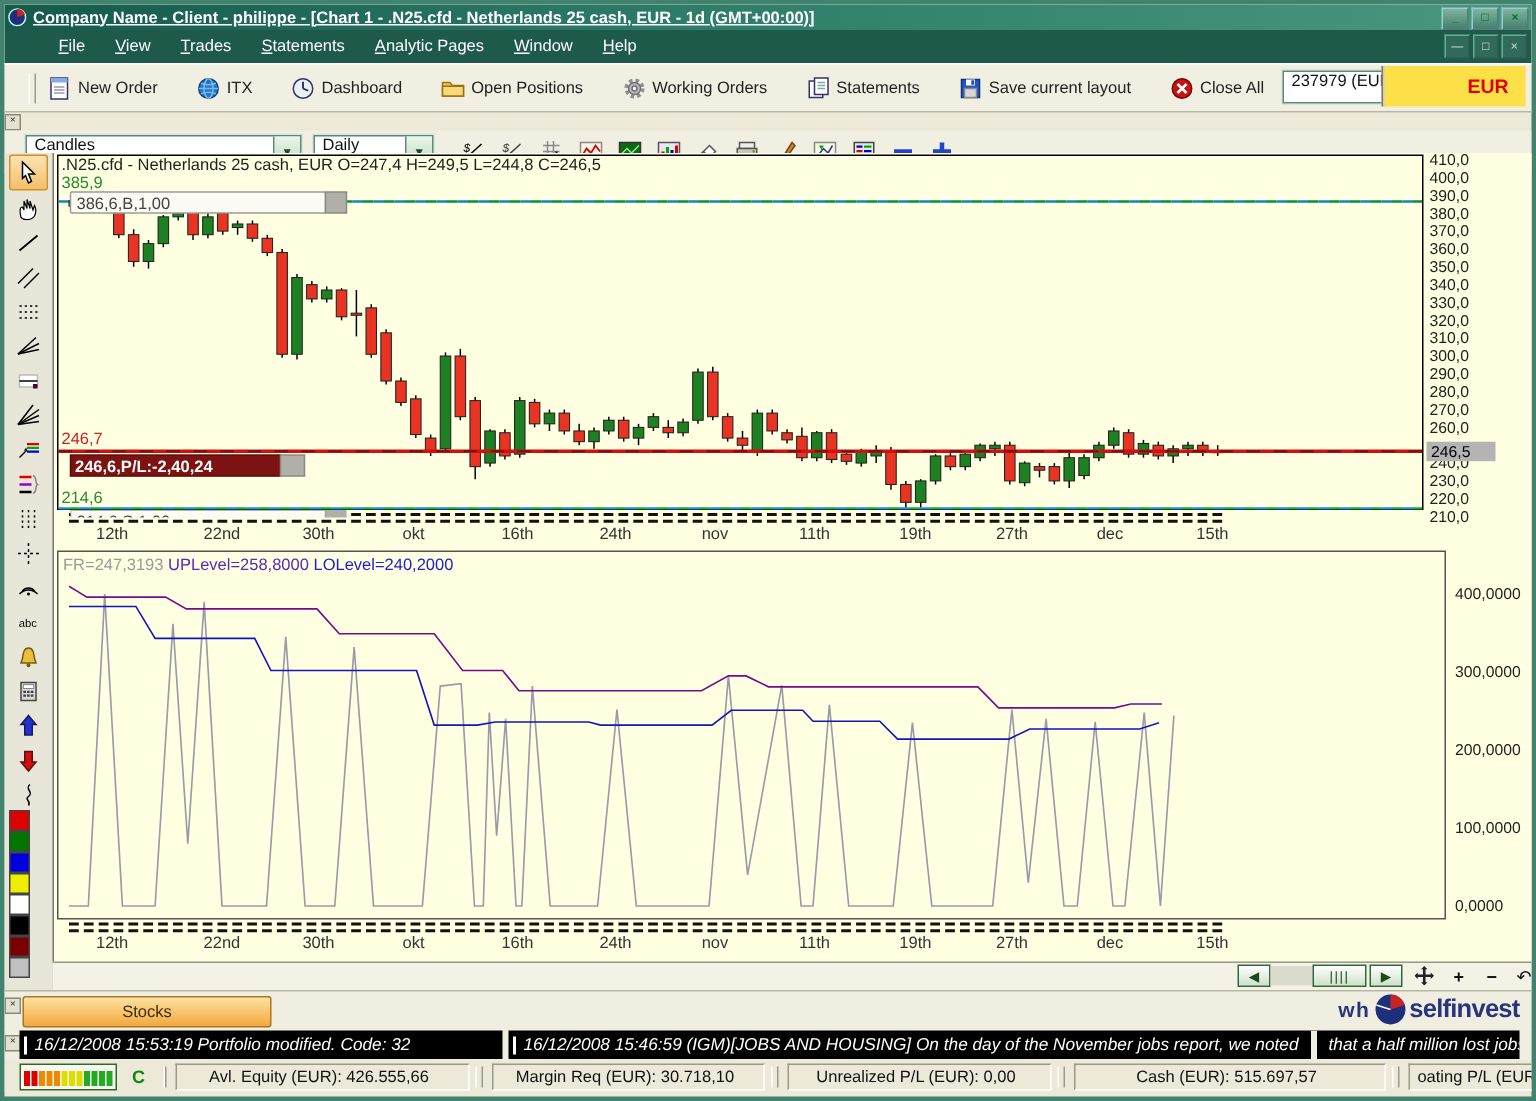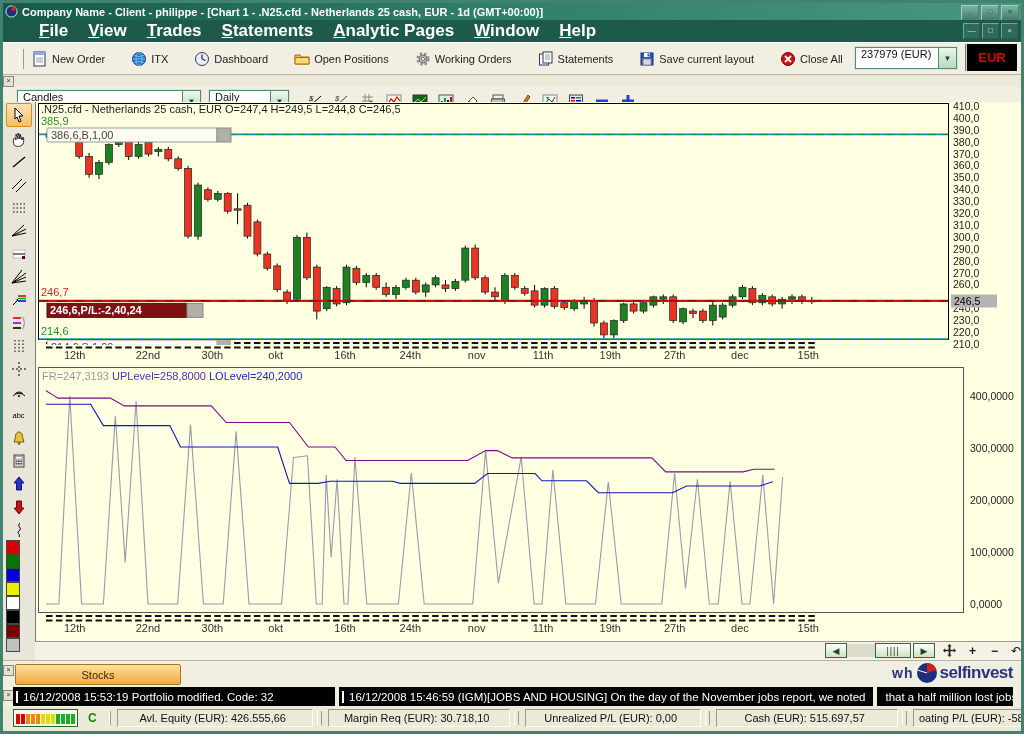--- a/index.html
+++ b/index.html
@@ -2,41 +2,41 @@
 <html><head>
 <meta charset="utf-8">
 <style>
   html,body{margin:0;padding:0;background:#666;font-family:"Liberation Sans",sans-serif;}
   #win{position:relative;width:1024px;height:734px;box-sizing:border-box;background:#ece9d8;
        border:3px solid #41836f;overflow:hidden;}
   
   .titlebar{position:absolute;left:0;top:0;width:1018px;height:17px;
     background:linear-gradient(90deg,#155a4b,#2e7d68 45%,#49977f);display:flex;align-items:center;}
   .titlebar .ticon{width:13px;height:13px;margin:0 4px 0 2px;}
-  .titlebar .ttext{color:#fff;font-size:11px;font-weight:bold;white-space:nowrap;}
+  .titlebar .ttext{color:#fff;font-size:11px;font-weight:bold;white-space:nowrap;text-decoration:underline;}
   .winbtns{position:absolute;right:2px;top:2px;display:flex;gap:2px;}
   .winbtn{width:16px;height:13px;background:linear-gradient(#7fb3a2,#457f6d);border:1px outset #9cc;
     color:#072;font-size:8px;line-height:11px;text-align:center;font-weight:bold;cursor:default;}
   
   .menubar{position:absolute;left:0;top:17px;width:1018px;height:22px;background:#1d5a4a;
     display:flex;align-items:center;padding-left:26px;box-sizing:border-box;}
-  .mitem{color:#fff;font-size:17px;padding:3px 10px;cursor:default;font-weight:bold;}
+  .mitem{color:#fff;font-size:11px;padding:3px 10px;cursor:default;}
   .mdibtns{position:absolute;right:3px;top:3px;display:flex;gap:2px;}
   .mdibtn{width:15px;height:14px;background:#2f6a5a;border:1px outset #6a9;color:#cfe4dc;
     font-size:8px;line-height:13px;text-align:center;}
   
   .toolbar{position:absolute;left:0;top:39px;width:1018px;height:31px;background:#f1efe2;
     border-top:1px solid #fff;border-bottom:1px solid #b8b5a5;display:flex;align-items:center;}
   .tgrip{width:3px;height:20px;border-left:1px solid #fff;border-right:1px solid #9a9a8a;margin:0 8px 0 16px;}
   .titem{display:flex;align-items:center;gap:4px;margin-right:26px;font-size:11px;color:#222;cursor:default;}
   .titem svg{width:16px;height:16px;}
   .acctcombo{position:absolute;right:64px;top:4px;}
-  .eurbtn{position:absolute;right:4px;top:1px;width:50px;height:27px;background:#000000;
+  .eurbtn{position:absolute;right:4px;top:1px;width:50px;height:27px;background:#fde047;
     border-left:2px groove #ccc;color:#e00000;font-weight:bold;font-size:13px;
-    display:flex;align-items:center;justify-content:center;}
+    display:flex;align-items:center;justify-content:center;padding-left:44px;}
   .charttoolbar{position:absolute;left:0;top:84px;width:1018px;height:28px;background:#f1efe2;
     border-bottom:1px solid #b8b5a5;display:flex;align-items:center;}
   .ctbtn{width:24px;height:22px;display:flex;align-items:center;justify-content:center;margin:0 1px;cursor:default;}
   .ctbtn svg{width:16px;height:16px;}
   
   .combo{display:inline-flex;height:20px;background:#fff;border:1px solid #5a8a74;box-shadow:0 0 0 1px #d9e4da;
     align-items:flex-start;}
   .combo .cval{font-size:11px;color:#111;padding:0 5px;flex:1;white-space:nowrap;overflow:hidden;}
   .combo .cbtn{width:17px;height:100%;background:linear-gradient(#eaf6ec,#b9d9bd);border-left:1px solid #5a8a74;
     color:#1c4a2c;font-size:8px;display:flex;align-items:center;justify-content:center;}
@@ -62,21 +62,21 @@
   
   .tabsrow{position:absolute;left:0;top:657px;width:1018px;height:26px;background:#f0eee1;border-top:1px solid #b8b5a5;}
   .stocksbtn{position:absolute;left:12px;top:3px;width:164px;height:19px;border:1px solid #a8761f;border-radius:2px;
     background:linear-gradient(#fde1a0,#f3a93f);font-size:11px;color:#3c2a00;display:flex;align-items:center;justify-content:center;}
   .logo{position:absolute;right:8px;top:0px;display:flex;align-items:center;}
   .logo .wh{font-size:14px;font-weight:bold;color:#26357e;letter-spacing:1px;}
   .logo svg{width:24px;height:24px;margin:0 1px;}
   .logo .sf{font-size:17px;font-weight:bold;color:#26357e;letter-spacing:-0.5px;}
   .newsrow{position:absolute;left:0;top:683px;width:1018px;height:21px;background:#f0eee1;}
   .newsbar{position:absolute;top:1px;height:19px;background:#000;color:#fff;font-size:11.5px;
-    display:flex;align-items:center;white-space:nowrap;overflow:hidden;}
+    display:flex;align-items:center;white-space:nowrap;overflow:hidden;font-style:italic;}
   .wtick{display:inline-block;width:2px;height:12px;background:#fff;margin:0 5px 0 3px;flex:none;}
   .news-sep{display:inline-block;width:4px;height:19px;background:#f0eee1;margin:0 8px;flex:none;}
   .statusrow{position:absolute;left:0;top:704px;width:1018px;height:21px;background:#ece9d8;
     display:flex;align-items:center;font-size:11px;color:#111;}
   .meterbox{display:flex;align-items:flex-end;gap:1px;border:1px solid #2a6a2a;background:#f8f8f0;
     padding:2px;margin-left:10px;height:12px;}
   .mbar{width:4px;height:10px;}
   .connC{color:#0a8a0a;font-weight:bold;margin:0 8px 0 10px;font-size:12px;}
   .seg{border:1px solid;border-color:#9a9a8a #fff #fff #9a9a8a;padding:2px 8px 2px 4px;margin-left:6px;
     text-align:center;white-space:nowrap;box-sizing:border-box;}
@@ -1097,18 +1097,18 @@
       </div>
     <span class="connC">C</span>
     <span class="grip"></span>
     <span id="statusitems" style="display:flex;align-items:center;">
         <div class="seg" style="width: 196px;">Avl. Equity (EUR): 426.555,66</div>
         <div class="grip"></div>
         <div class="seg" style="width: 182px;">Margin Req (EUR): 30.718,10</div>
         <div class="grip"></div>
         <div class="seg" style="width: 176px;">Unrealized P/L (EUR): 0,00</div>
         <div class="grip"></div>
-        <div class="seg" style="width: 182px;">Cash (EUR): 515.697,57</div>
+        <div class="seg" style="width: 208px;">Cash (EUR): 515.697,57</div>
         <div class="grip"></div>
         <div class="seg" style="width: 158px;">oating P/L (EUR): -58.423,81</div>
       </span>
   </div>
 </div>
 
 </body></html>

